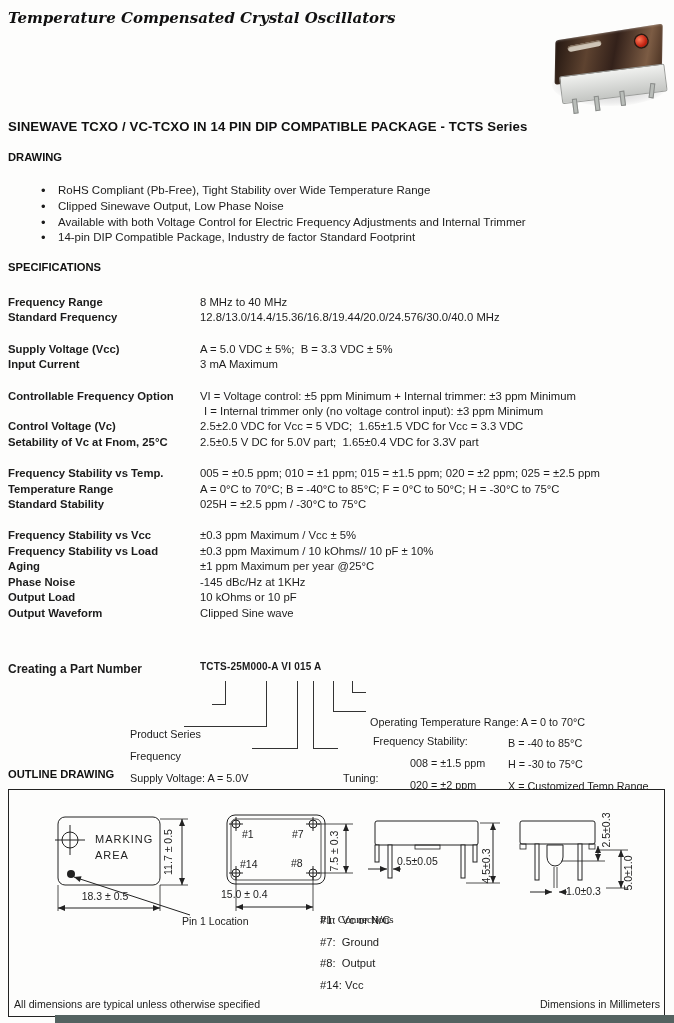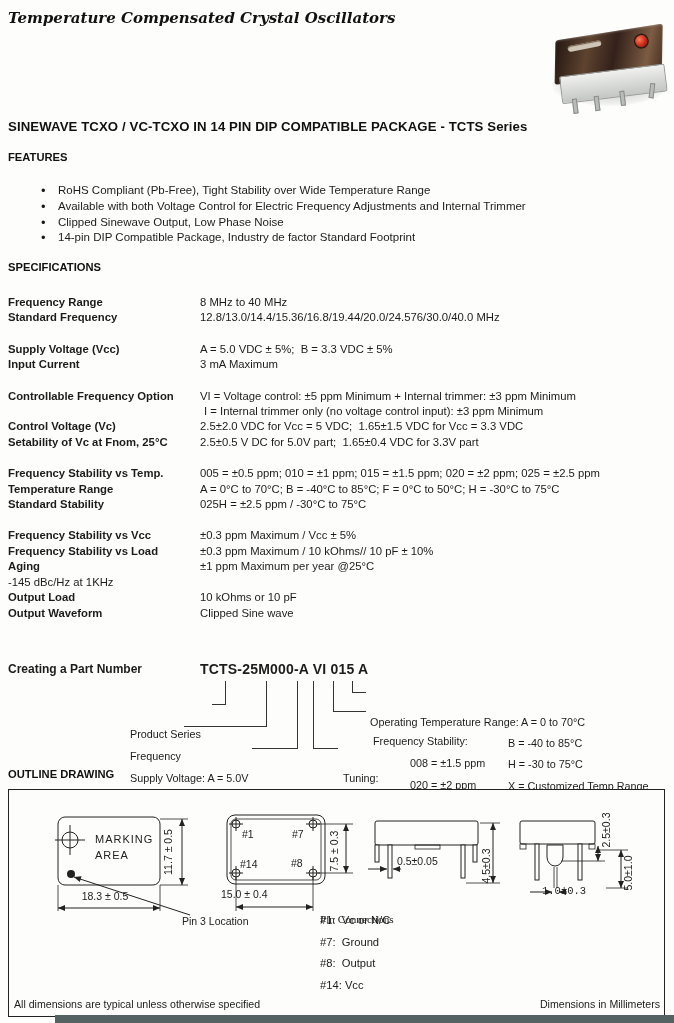--- a/index.html
+++ b/index.html
@@ -18,21 +18,21 @@
   .feature-item{position:relative;padding-left:50px;font-size:11.5px;line-height:15.8px;white-space:pre;}
   .feature-item::before{content:"\2022";position:absolute;left:33px;top:0;font-size:13px;}
   
   .spec-table{left:8px;top:295px;width:660px;}
   .spec-row{display:flex;min-height:15.4px;}
   .spec-row.gap{margin-top:16px;}
   .spec-label{width:192px;font-weight:bold;font-size:11.3px;line-height:15.4px;flex:none;}
   .spec-value{font-size:11.3px;line-height:15.4px;white-space:pre;}
   
   .pn-label{left:8px;top:662px;font-weight:bold;font-size:12px;}
-  .pn-value{left:200px;top:661px;font-weight:bold;font-size:14px;letter-spacing:0.2px;}
+  .pn-value{left:200px;top:661px;font-weight:bold;font-size:10px;letter-spacing:0.2px;}
   .callout{font-size:10.8px;line-height:12px;white-space:pre;margin-top:30px;}
   .line{position:absolute;background:#333;}
   
   .outline-heading{left:8px;top:768px;}
   .outline-box{left:8px;top:789px;width:655px;height:226px;border:1.6px solid #222;background:#fdfdfc;}
   .dim{position:absolute;font-size:10.5px;color:#222;white-space:pre;}
   .dim.rot{width:60px;height:12px;line-height:12px;text-align:center;transform:rotate(-90deg);transform-origin:center;}
   .marking{position:absolute;font-size:11px;letter-spacing:1px;color:#222;}
   .pinlbl{position:absolute;font-size:10.5px;font-weight:normal;color:#222;}
   .pincon-title{position:absolute;left:320px;top:913px;font-size:11.2px;font-family:Liberation Serif, serif;}
@@ -78,25 +78,25 @@
     <div class="bodyface"></div>
     <div class="pin" style="left:14px;"></div>
     <div class="pin" style="left:36px;"></div>
     <div class="pin" style="left:62px;top:62px;"></div>
     <div class="pin" style="left:92px;top:58px;transform:rotate(14deg);"></div>
   </div>
 </div>
 
 <div class="abs main-heading">SINEWAVE TCXO / VC-TCXO IN 14 PIN DIP COMPATIBLE PACKAGE - TCTS Series</div>
 
-<div class="abs sec-heading" style="left:8px;top:151px;">FEATURES</div>
+<div class="abs sec-heading" style="left:8px;top:151px;">DRAWING</div>
 <div class="abs features-list">
   <div class="feature-item">RoHS Compliant (Pb-Free), Tight Stability over Wide Temperature Range</div>
+  <div class="feature-item">Clipped Sinewave Output, Low Phase Noise</div>
   <div class="feature-item">Available with both Voltage Control for Electric Frequency Adjustments and Internal Trimmer</div>
-  <div class="feature-item">Clipped Sinewave Output, Low Phase Noise</div>
   <div class="feature-item">14-pin DIP Compatible Package, Industry de factor Standard Footprint</div>
 </div>
 
 <div class="abs sec-heading" style="left:8px;top:261px;">SPECIFICATIONS</div>
 <div class="abs spec-table">
   <div class="spec-row">
       <div class="spec-label">Frequency Range</div>
       <div class="spec-value">8 MHz to 40 MHz</div>
     </div>
   <div class="spec-row">
@@ -145,20 +145,21 @@
     </div>
   <div class="spec-row">
       <div class="spec-label">Frequency Stability vs Load</div>
       <div class="spec-value">±0.3 ppm Maximum / 10 kOhms// 10 pF ± 10%</div>
     </div>
   <div class="spec-row">
       <div class="spec-label">Aging</div>
       <div class="spec-value">±1 ppm Maximum per year @25°C</div>
     </div>
   <div class="spec-row">
+      <div class="spec-label">Phase Noise</div>
       <div class="spec-value">-145 dBc/Hz at 1KHz</div>
     </div>
   <div class="spec-row">
       <div class="spec-label">Output Load</div>
       <div class="spec-value">10 kOhms or 10 pF</div>
     </div>
   <div class="spec-row">
       <div class="spec-label">Output Waveform</div>
       <div class="spec-value">Clipped Sine wave</div>
     </div>
@@ -271,35 +272,35 @@
   <line class="thin" x1="598" y1="99" x2="620" y2="99"></line>
   <line class="s" x1="613" y1="61" x2="613" y2="99" marker-start="url(#mS)" marker-end="url(#mE)"></line>
   <line class="s" x1="522" y1="103" x2="544" y2="103" marker-end="url(#mE)"></line>
   <line class="s" x1="551" y1="103" x2="559" y2="103" marker-start="url(#mS)"></line>
 </svg>
 
 <div class="marking" style="left:95px;top:833px;">MARKING</div>
 <div class="marking" style="left:95px;top:849px;">AREA</div>
 <div class="dim rot" style="left:138px;top:846px;">11.7 ± 0.5</div>
 <div class="dim" style="left:58px;top:890px;width:94px;text-align:center;">18.3 ± 0.5</div>
-<div class="dim" style="left:182px;top:915px;">Pin 3 Location</div>
+<div class="dim" style="left:182px;top:915px;">Pin 1 Location</div>
 
 <div class="pinlbl" style="left:242px;top:828px;">#1</div>
 <div class="pinlbl" style="left:292px;top:828px;">#7</div>
 <div class="pinlbl" style="left:240px;top:858px;">#14</div>
 <div class="pinlbl" style="left:291px;top:857px;">#8</div>
 <div class="dim rot" style="left:304px;top:845px;">7.5 ± 0.3</div>
 <div class="dim" style="left:221px;top:888px;width:84px;">15.0 ± 0.4</div>
 
 <div class="dim" style="left:397px;top:855px;">0.5±0.05</div>
 <div class="dim rot" style="left:456px;top:860px;">4.5±0.3</div>
 
 <div class="dim rot" style="left:576px;top:824px;">2.5±0.3</div>
 <div class="dim rot" style="left:598px;top:867px;">5.0±1.0</div>
-<div class="dim" style="left:542px;top:885px;font-family:Liberation Mono, monospace;">1.0±0.3</div>
+<div class="dim" style="left:566px;top:885px;">1.0±0.3</div>
 
 <div class="pincon-title">Pin Connections</div>
 <div class="pincon-list">
   <div class="pincon-item">#1:  Vc or N/C</div>
   <div class="pincon-item">#7:  Ground</div>
   <div class="pincon-item">#8:  Output</div>
   <div class="pincon-item">#14: Vcc</div>
 </div>
 
 <div class="note note-left">All dimensions are typical unless otherwise specified</div>

